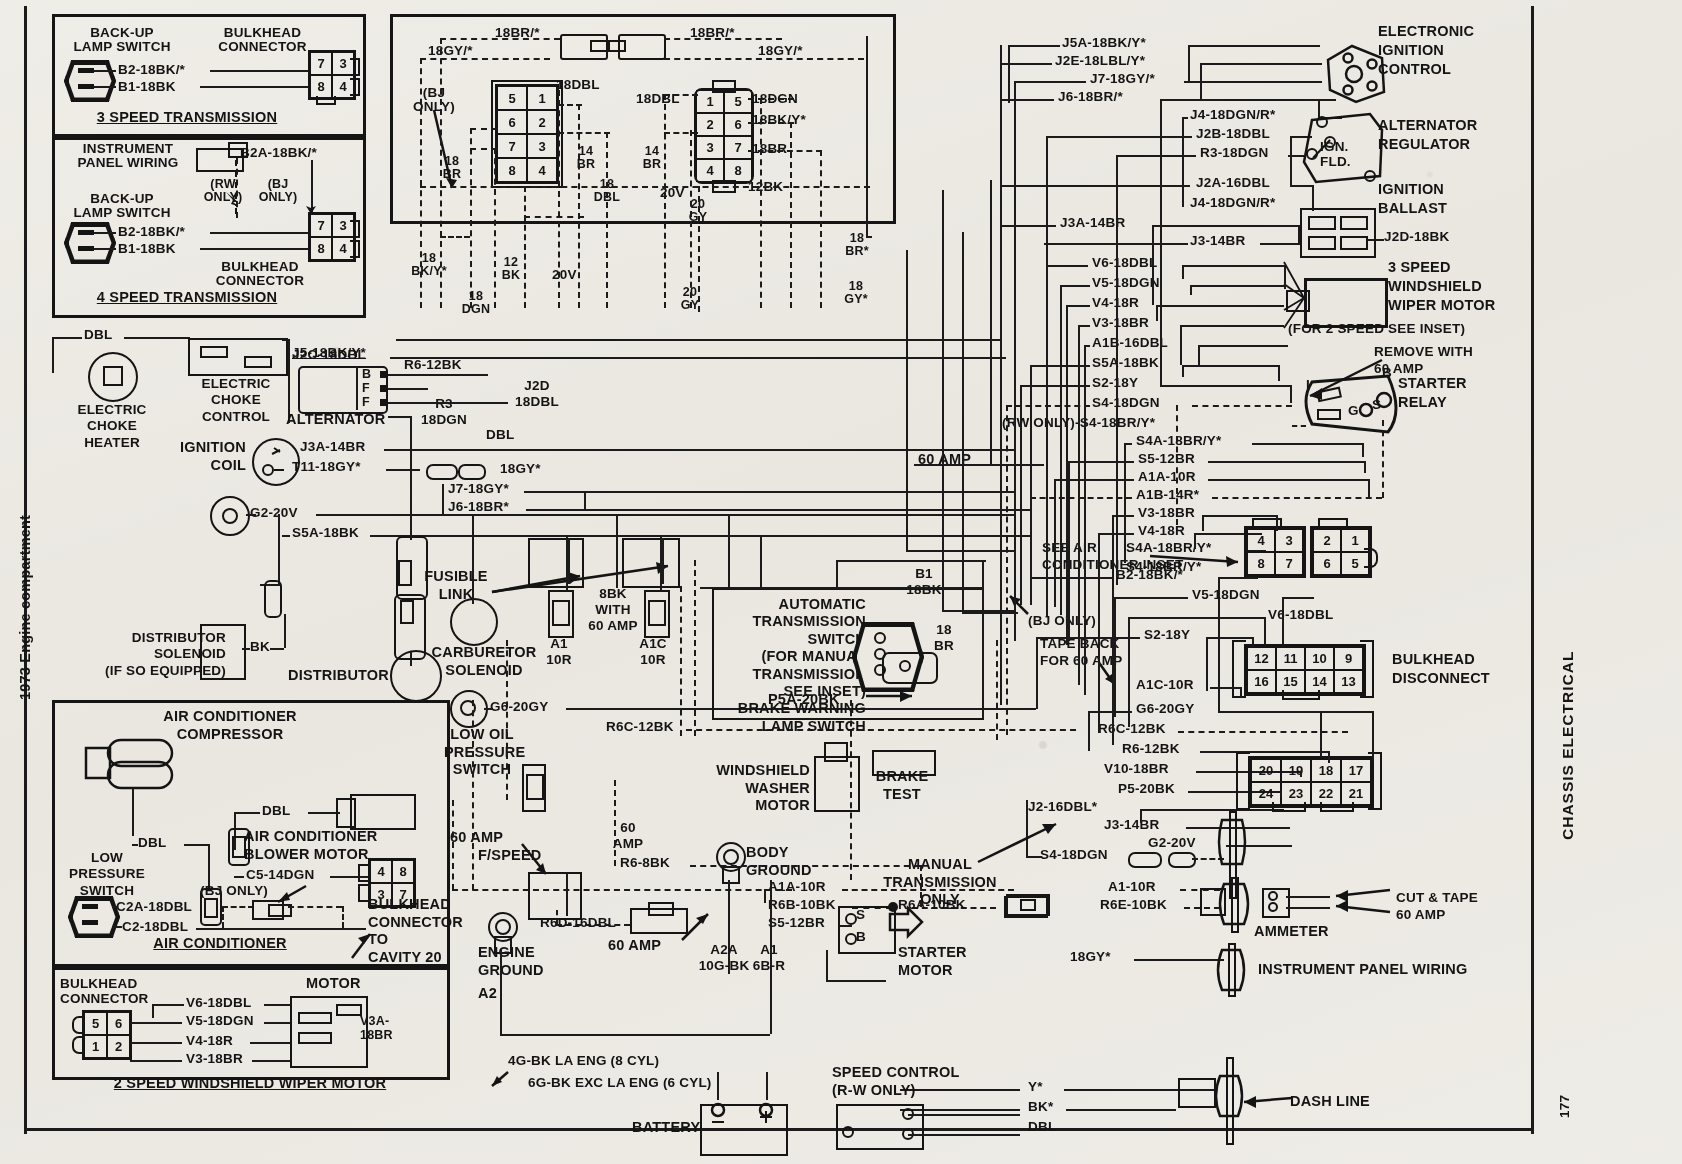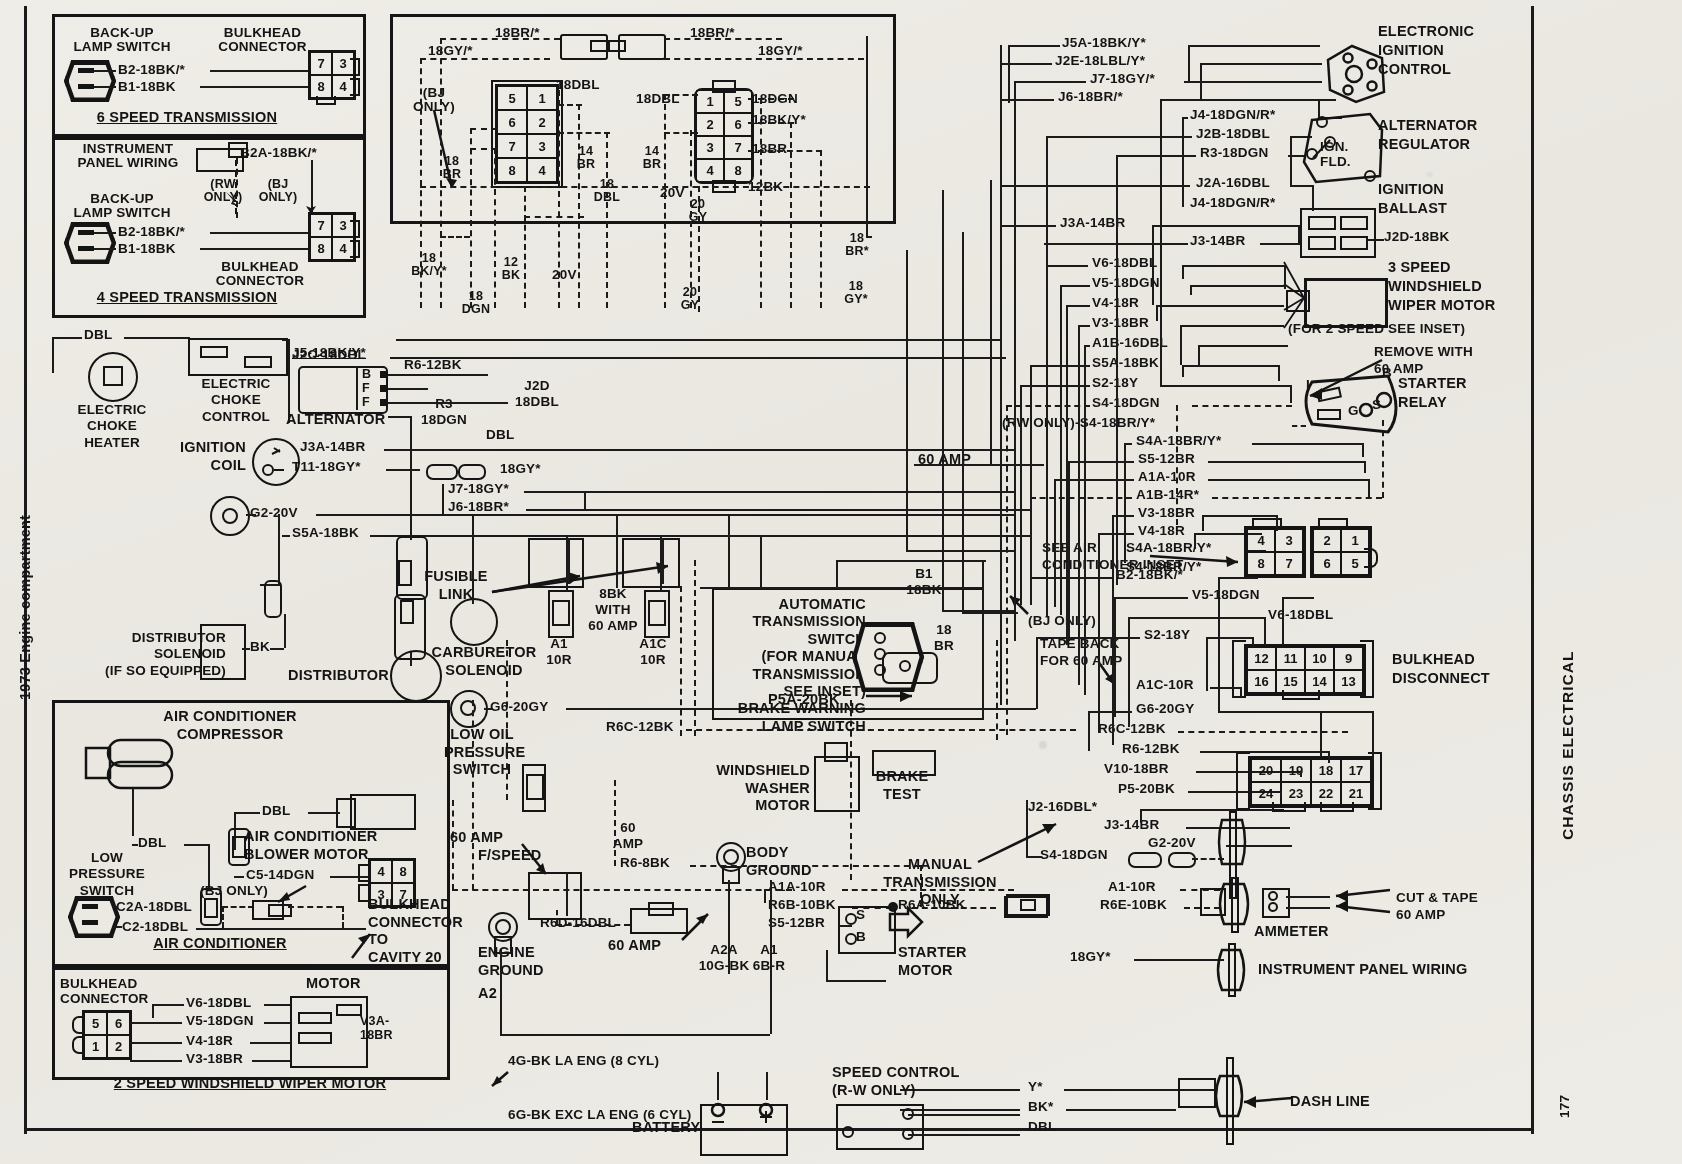--- a/index.html
+++ b/index.html
@@ -76,21 +76,21 @@
   <div class="ln h" style="left:200px;top:86px;width:110px;"></div>
   <div class="conn" style="left:308px;top:50px;width:44px;height:46px;grid-template-columns:1fr 1fr;grid-template-rows:1fr 1fr;">
      <div>7</div>
       <div>3</div>
      <div>8</div>
       <div>4</div>
   </div>
   <div class="bx2" style="left:350px;top:58px;width:8px;height:14px;border-left:none;"></div>
   <div class="bx2" style="left:350px;top:78px;width:8px;height:14px;border-left:none;"></div>
   <div class="bx2" style="left:316px;top:96px;width:16px;height:7px;border-top:none;"></div>
-  <div class="lab t14 ctr u" style="left:62px;top:110px;width:250px;">6 SPEED TRANSMISSION</div>
+  <div class="lab t14 ctr u" style="left:62px;top:110px;width:250px;">3 SPEED TRANSMISSION</div>
 
   <div class="box" style="left:52px;top:134px;width:308px;height:178px;"></div>
   <div class="lab t13 ctr" style="left:58px;top:142px;width:140px;">INSTRUMENT
 PANEL WIRING</div>
   <div class="bx2" style="left:196px;top:148px;width:44px;height:20px;"></div>
   <div class="bx2" style="left:228px;top:142px;width:16px;height:12px;"></div>
   <div class="lab t13" style="left:240px;top:146px;">B2A-18BK/*</div>
   <div class="lab t12 ctr" style="left:200px;top:178px;width:46px;">(RW
 ONLY)</div>
   <div class="lab t12 ctr" style="left:258px;top:178px;width:40px;">(BJ
@@ -784,21 +784,21 @@
   <div class="lab t13" style="left:856px;top:930px;">B</div>
   <svg style="left:890px;top:900px;width:38px;height:56px;">
     <path d="M0,4 L18,4 L18,-2 L32,12 L18,26 L18,20 L0,20 Z" fill="none" stroke="#141414" stroke-width="2.5" transform="translate(0,10)"></path>
   </svg>
   <div class="lab t14" style="left:898px;top:944px;line-height:1.22;">STARTER
 MOTOR</div>
   <div class="ln v" style="left:826px;top:950px;height:30px;"></div>
   <div class="ln h" style="left:826px;top:980px;width:60px;"></div>
 
   <div class="lab t13" style="left:508px;top:1054px;">4G-BK LA ENG (8 CYL)</div>
-  <div class="lab t13" style="left:508px;top:1076px;margin-top:32px;">6G-BK EXC LA ENG (6 CYL)</div>
+  <div class="lab t13" style="left:528px;top:1076px;">6G-BK EXC LA ENG (6 CYL)</div>
   <svg style="left:488px;top:1070px;width:24px;height:24px;">
     <path d="M20,2 L4,16" stroke="#141414" stroke-width="2.5" fill="none"></path>
     <path d="M4,16 L14,12 L9,6 Z" fill="#141414"></path>
   </svg>
   <div class="bx2" style="left:700px;top:1104px;width:84px;height:48px;"></div>
   <div class="lab t14" style="left:632px;top:1120px;">BATTERY</div>
   <svg style="left:700px;top:1098px;width:86px;height:32px;">
     <circle cx="18" cy="12" r="6" fill="none" stroke="#141414" stroke-width="2.5"></circle>
     <circle cx="66" cy="12" r="6" fill="none" stroke="#141414" stroke-width="2.5"></circle>
     <path d="M12,24 L24,24 M60,19 L72,19 M66,13 L66,25" stroke="#141414" stroke-width="2"></path>

